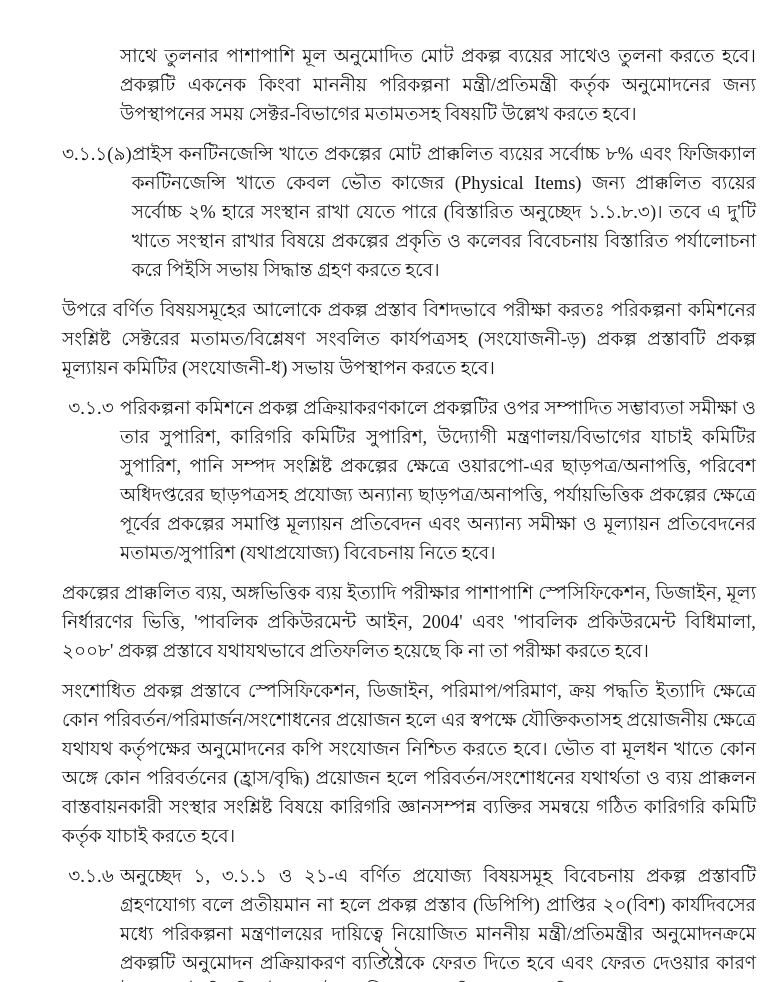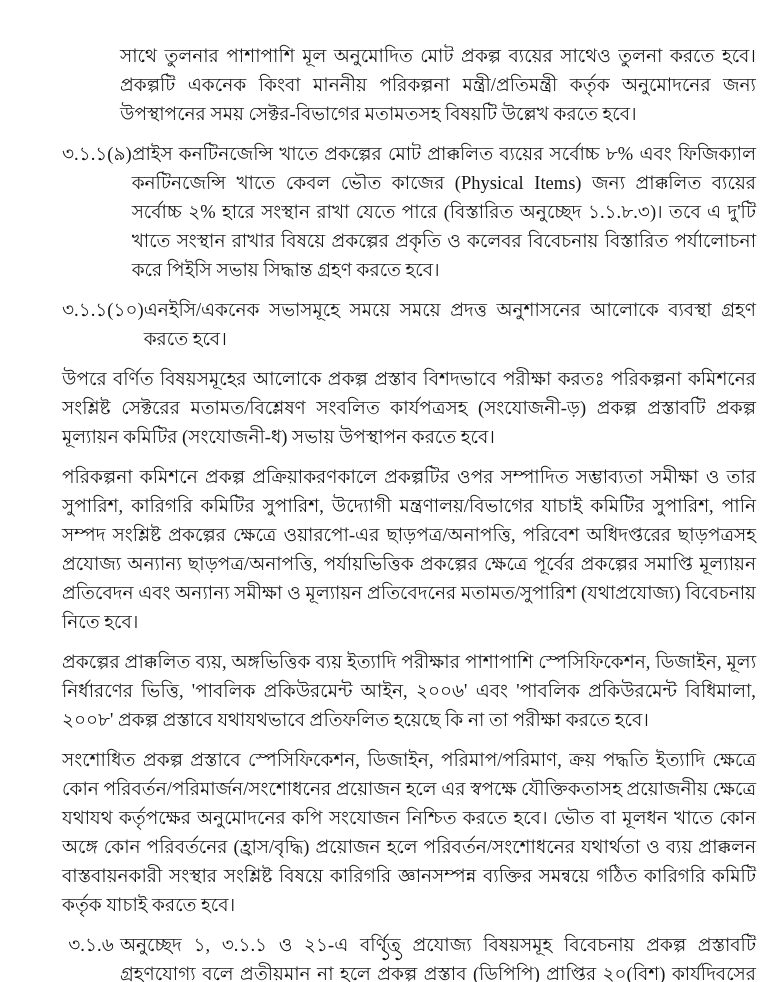--- a/index.html
+++ b/index.html
@@ -59,35 +59,32 @@
 
     <div class="para para--cont">
       <span class="para-body">সাথে তুলনার পাশাপাশি মূল অনুমোদিত মোট প্রকল্প ব্যয়ের সাথেও তুলনা করতে হবে। প্রকল্পটি একনেক কিংবা মাননীয় পরিকল্পনা মন্ত্রী/প্রতিমন্ত্রী কর্তৃক অনুমোদনের জন্য উপস্থাপনের সময় সেক্টর-বিভাগের মতামতসহ বিষয়টি উল্লেখ করতে হবে।</span>
     </div>
 
     <div class="para">
       <span class="para-label">৩.১.১(৯)</span>
       <span class="para-body">প্রাইস কনটিনজেন্সি খাতে প্রকল্পের মোট প্রাক্কলিত ব্যয়ের সর্বোচ্চ ৮% এবং ফিজিক্যাল কনটিনজেন্সি খাতে কেবল ভৌত কাজের (Physical Items) জন্য প্রাক্কলিত ব্যয়ের সর্বোচ্চ ২% হারে সংস্থান রাখা যেতে পারে (বিস্তারিত অনুচ্ছেদ ১.১.৮.৩)। তবে এ দু'টি খাতে সংস্থান রাখার বিষয়ে প্রকল্পের প্রকৃতি ও কলেবর বিবেচনায় বিস্তারিত পর্যালোচনা করে পিইসি সভায় সিদ্ধান্ত গ্রহণ করতে হবে।</span>
     </div>
 
-    <div class="para">
-      <span class="para-label">৩.১.১(১০)</span>
-      <span class="para-body">এনইসি/একনেক সভাসমূহে সময়ে সময়ে প্রদত্ত অনুশাসনের আলোকে ব্যবস্থা গ্রহণ করতে হবে।</span>
-    </div>
 
     <div class="para">
       <span class="para-body">উপরে বর্ণিত বিষয়সমূহের আলোকে প্রকল্প প্রস্তাব বিশদভাবে পরীক্ষা করতঃ পরিকল্পনা কমিশনের সংশ্লিষ্ট সেক্টরের মতামত/বিশ্লেষণ সংবলিত কার্যপত্রসহ (সংযোজনী-ড়) প্রকল্প প্রস্তাবটি প্রকল্প মূল্যায়ন কমিটির (সংযোজনী-ধ) সভায় উপস্থাপন করতে হবে।</span>
     </div>
 
     <div class="para">
+      <span class="para-label">৩.১.৩</span>
       <span class="para-body">পরিকল্পনা কমিশনে প্রকল্প প্রক্রিয়াকরণকালে প্রকল্পটির ওপর সম্পাদিত সম্ভাব্যতা সমীক্ষা ও তার সুপারিশ, কারিগরি কমিটির সুপারিশ, উদ্যোগী মন্ত্রণালয়/বিভাগের যাচাই কমিটির সুপারিশ, পানি সম্পদ সংশ্লিষ্ট প্রকল্পের ক্ষেত্রে ওয়ারপো-এর ছাড়পত্র/অনাপত্তি, পরিবেশ অধিদপ্তরের ছাড়পত্রসহ প্রযোজ্য অন্যান্য ছাড়পত্র/অনাপত্তি, পর্যায়ভিত্তিক প্রকল্পের ক্ষেত্রে পূর্বের প্রকল্পের সমাপ্তি মূল্যায়ন প্রতিবেদন এবং অন্যান্য সমীক্ষা ও মূল্যায়ন প্রতিবেদনের মতামত/সুপারিশ (যথাপ্রযোজ্য) বিবেচনায় নিতে হবে।</span>
     </div>
 
     <div class="para">
-      <span class="para-body">প্রকল্পের প্রাক্কলিত ব্যয়, অঙ্গভিত্তিক ব্যয় ইত্যাদি পরীক্ষার পাশাপাশি স্পেসিফিকেশন, ডিজাইন, মূল্য নির্ধারণের ভিত্তি, 'পাবলিক প্রকিউরমেন্ট আইন, ২০০৬' এবং 'পাবলিক প্রকিউরমেন্ট বিধিমালা, ২০০৮' প্রকল্প প্রস্তাবে যথাযথভাবে প্রতিফলিত হয়েছে কি না তা পরীক্ষা করতে হবে।</span>
+      <span class="para-body">প্রকল্পের প্রাক্কলিত ব্যয়, অঙ্গভিত্তিক ব্যয় ইত্যাদি পরীক্ষার পাশাপাশি স্পেসিফিকেশন, ডিজাইন, মূল্য নির্ধারণের ভিত্তি, 'পাবলিক প্রকিউরমেন্ট আইন, 2004' এবং 'পাবলিক প্রকিউরমেন্ট বিধিমালা, ২০০৮' প্রকল্প প্রস্তাবে যথাযথভাবে প্রতিফলিত হয়েছে কি না তা পরীক্ষা করতে হবে।</span>
     </div>
 
     <div class="para">
       <span class="para-body">সংশোধিত প্রকল্প প্রস্তাবে স্পেসিফিকেশন, ডিজাইন, পরিমাপ/পরিমাণ, ক্রয় পদ্ধতি ইত্যাদি ক্ষেত্রে কোন পরিবর্তন/পরিমার্জন/সংশোধনের প্রয়োজন হলে এর স্বপক্ষে যৌক্তিকতাসহ প্রয়োজনীয় ক্ষেত্রে যথাযথ কর্তৃপক্ষের অনুমোদনের কপি সংযোজন নিশ্চিত করতে হবে। ভৌত বা মূলধন খাতে কোন অঙ্গে কোন পরিবর্তনের (হ্রাস/বৃদ্ধি) প্রয়োজন হলে পরিবর্তন/সংশোধনের যথার্থতা ও ব্যয় প্রাক্কলন বাস্তবায়নকারী সংস্থার সংশ্লিষ্ট বিষয়ে কারিগরি জ্ঞানসম্পন্ন ব্যক্তির সমন্বয়ে গঠিত কারিগরি কমিটি কর্তৃক যাচাই করতে হবে।</span>
     </div>
 
     <div class="para">
       <span class="para-label">৩.১.৬</span>
       <span class="para-body">অনুচ্ছেদ ১, ৩.১.১ ও ২১-এ বর্ণিত প্রযোজ্য বিষয়সমূহ বিবেচনায় প্রকল্প প্রস্তাবটি গ্রহণযোগ্য বলে প্রতীয়মান না হলে প্রকল্প প্রস্তাব (ডিপিপি) প্রাপ্তির ২০(বিশ) কার্যদিবসের মধ্যে পরিকল্পনা মন্ত্রণালয়ের দায়িত্বে নিয়োজিত মাননীয় মন্ত্রী/প্রতিমন্ত্রীর অনুমোদনক্রমে প্রকল্পটি অনুমোদন প্রক্রিয়াকরণ ব্যতিরেকে ফেরত দিতে হবে এবং ফেরত দেওয়ার কারণ উল্লেখপূর্বক দিকনির্দেশনাসহ উদ্যোগী মন্ত্রণালয়/বিভাগকে অবহিত করতে হবে।</span>
     </div>

